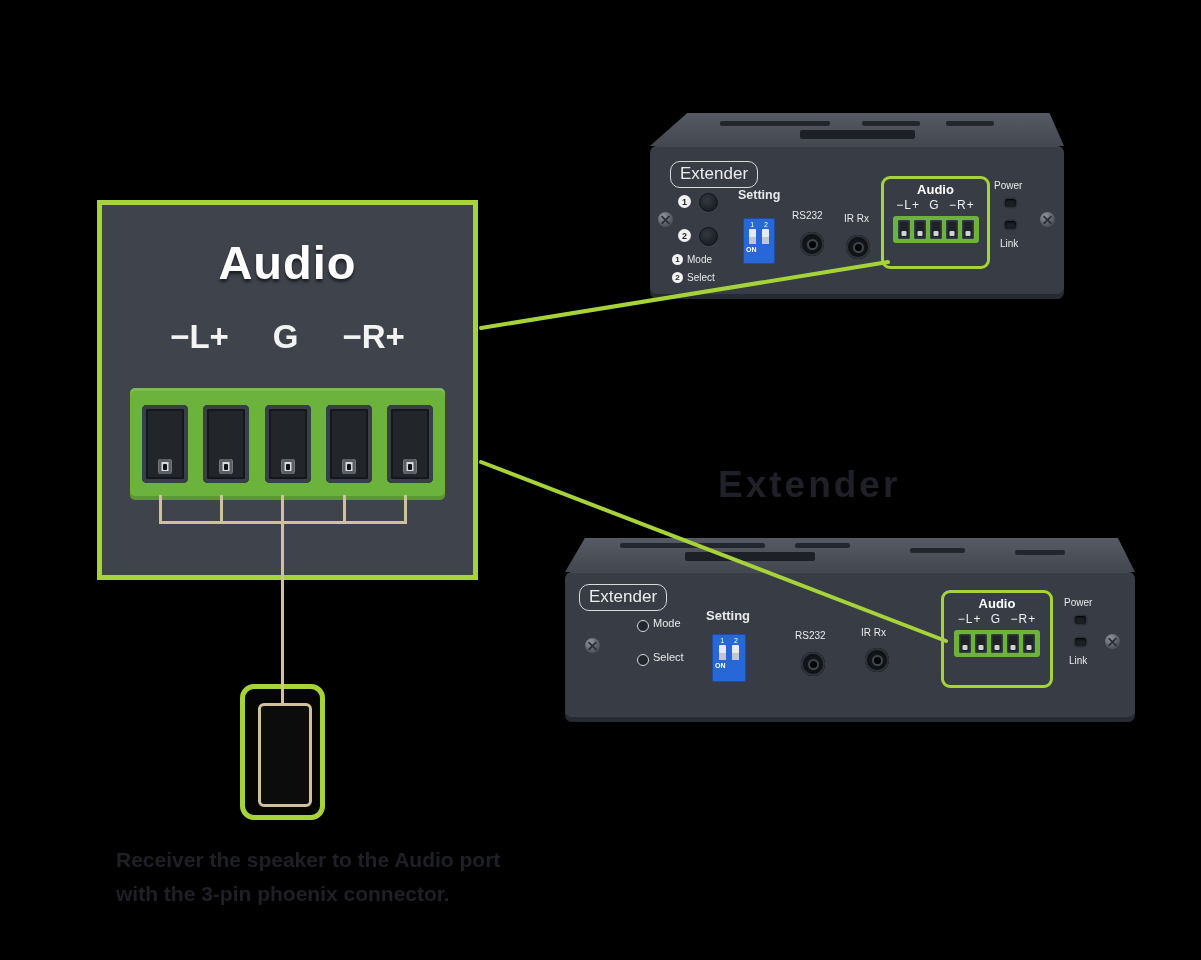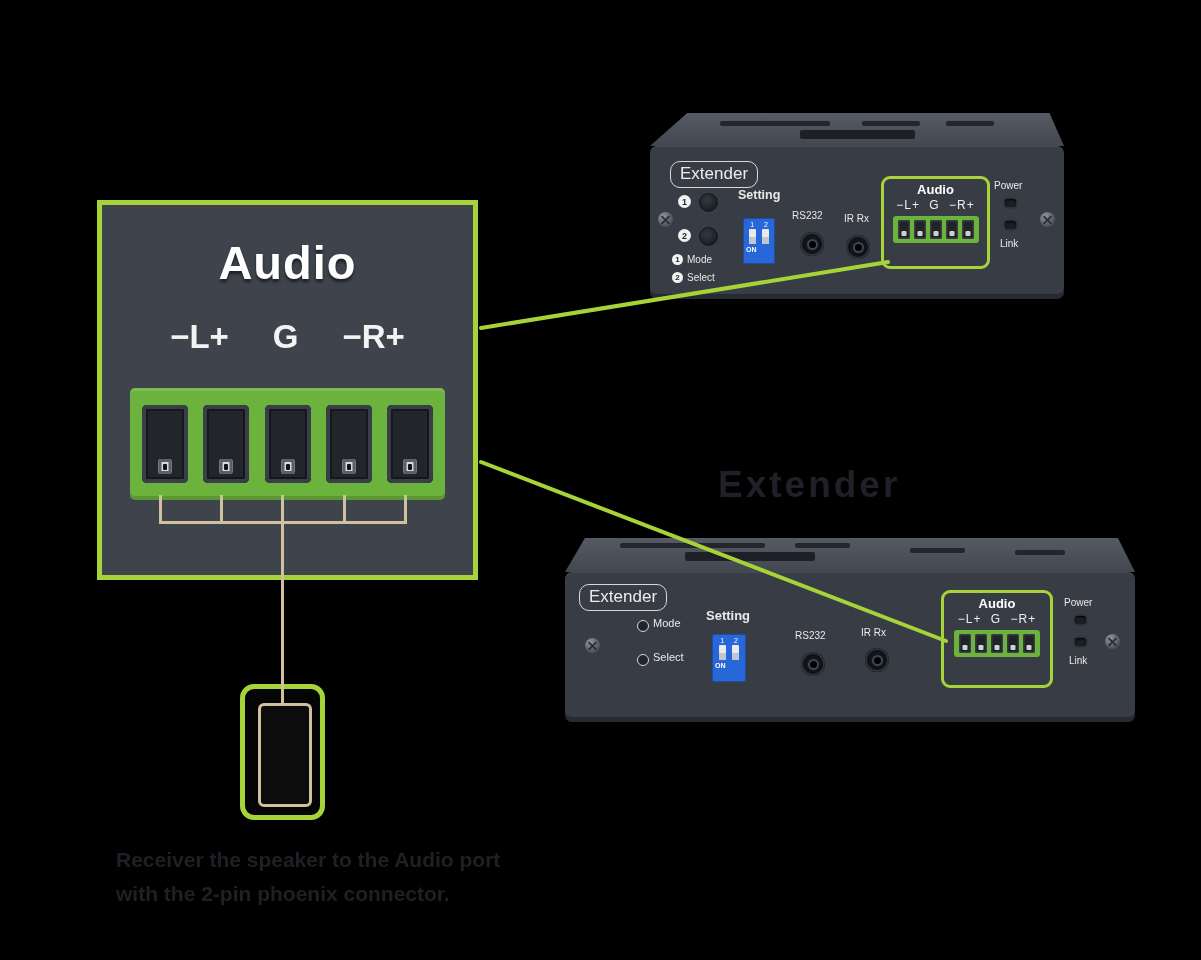--- a/index.html
+++ b/index.html
@@ -240,15 +240,15 @@
   <div class="wire" style="left:342.5px;top:495px;width:3px;height:29px;"></div>
   <div class="wire" style="left:403.5px;top:495px;width:3px;height:29px;"></div>
   <div class="wire" style="left:158.5px;top:521px;width:248px;height:3px;"></div>
   <div class="wire" style="left:281px;top:495px;width:3px;height:208px;"></div>
 
   <div class="plug">
     <div class="plug-inner"></div>
   </div>
 
   <div class="caption cap1">Receiver the speaker to the Audio port</div>
-  <div class="caption cap2">with the 2-pin phoenix connector.</div>
+  <div class="caption cap2">with the 3-pin phoenix connector.</div>
 
 </div>
 
 </body></html>

